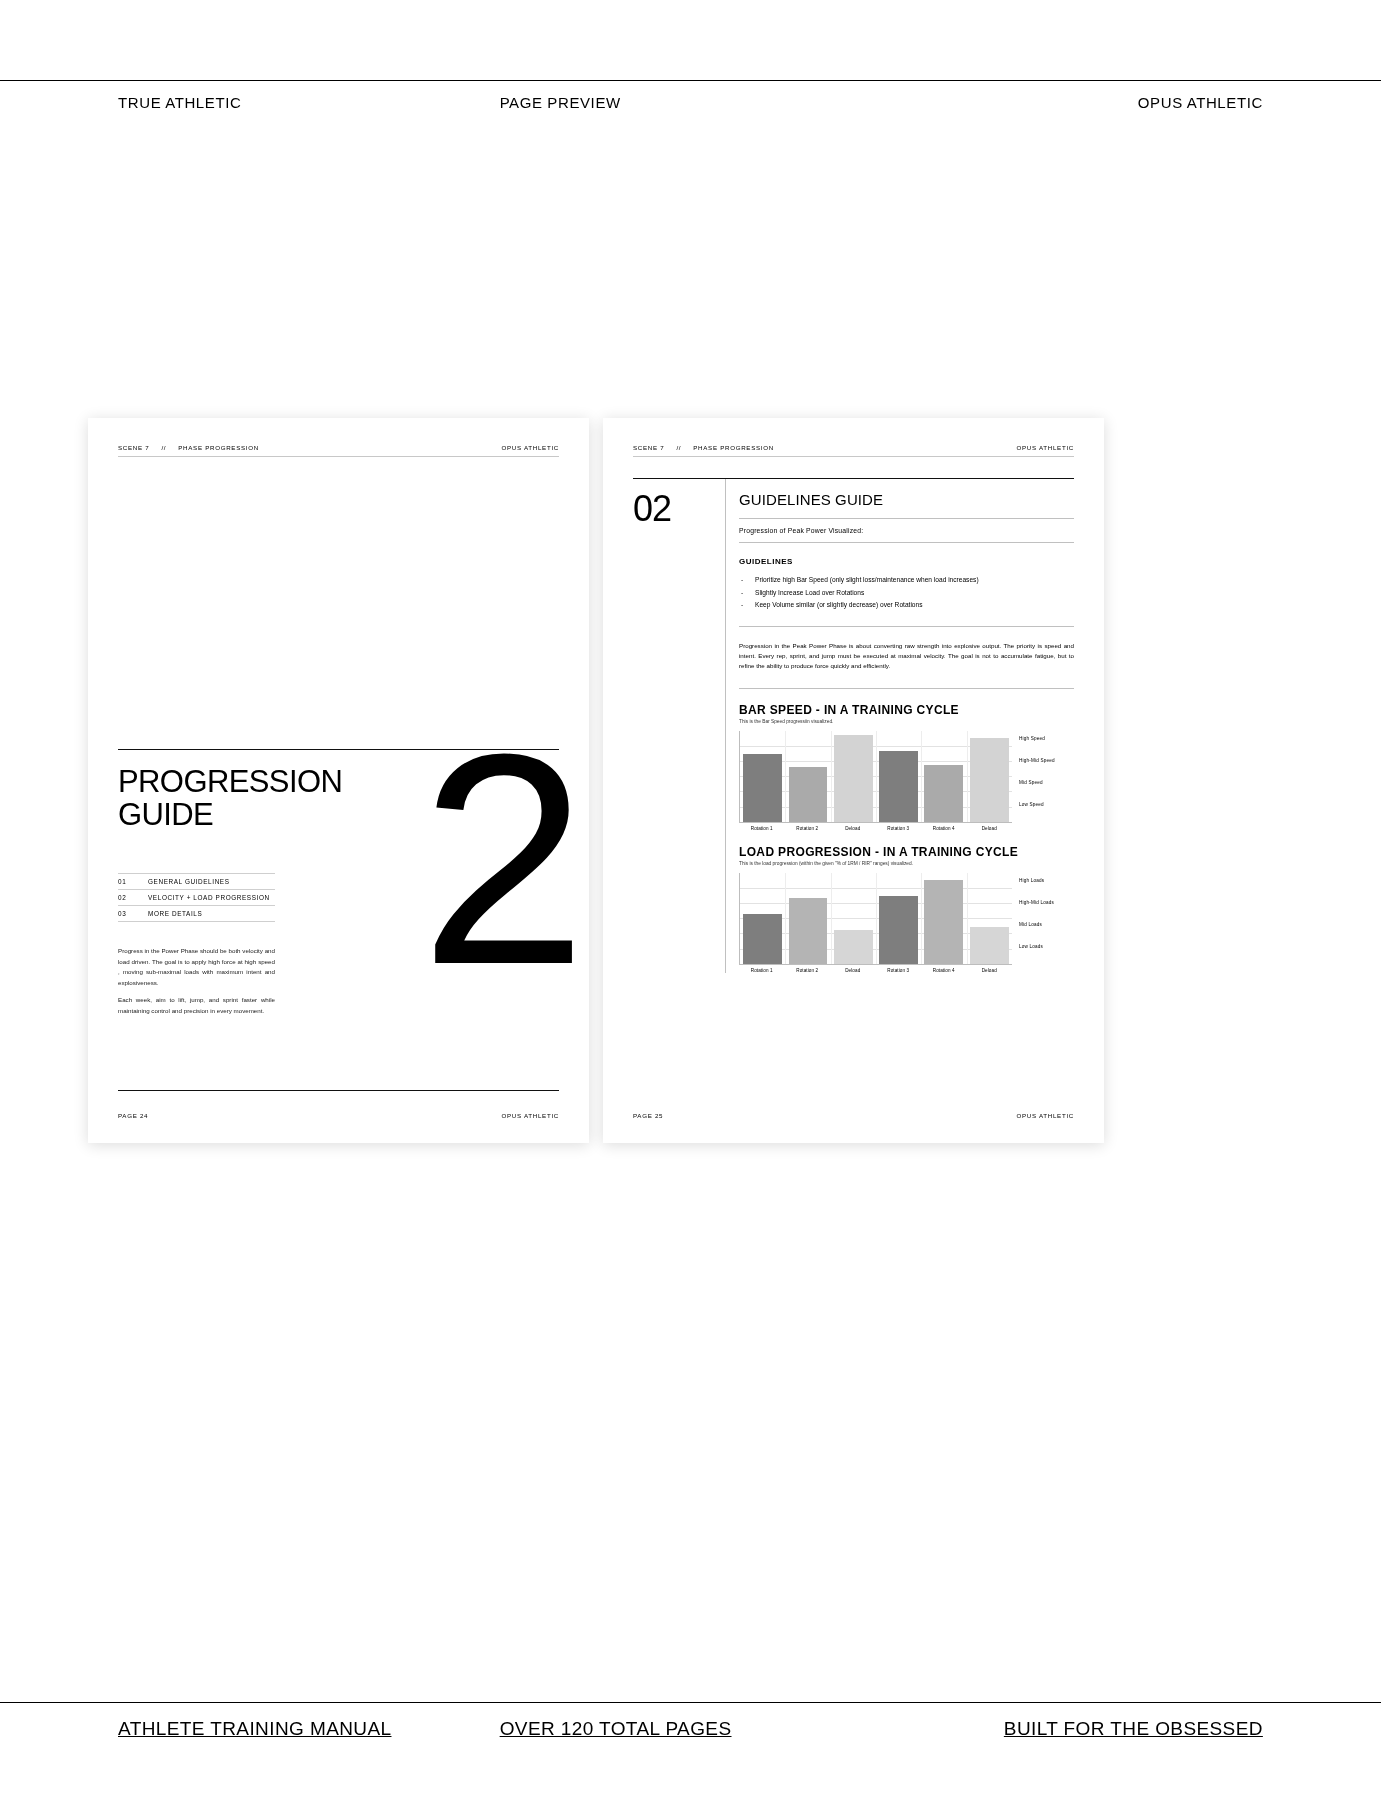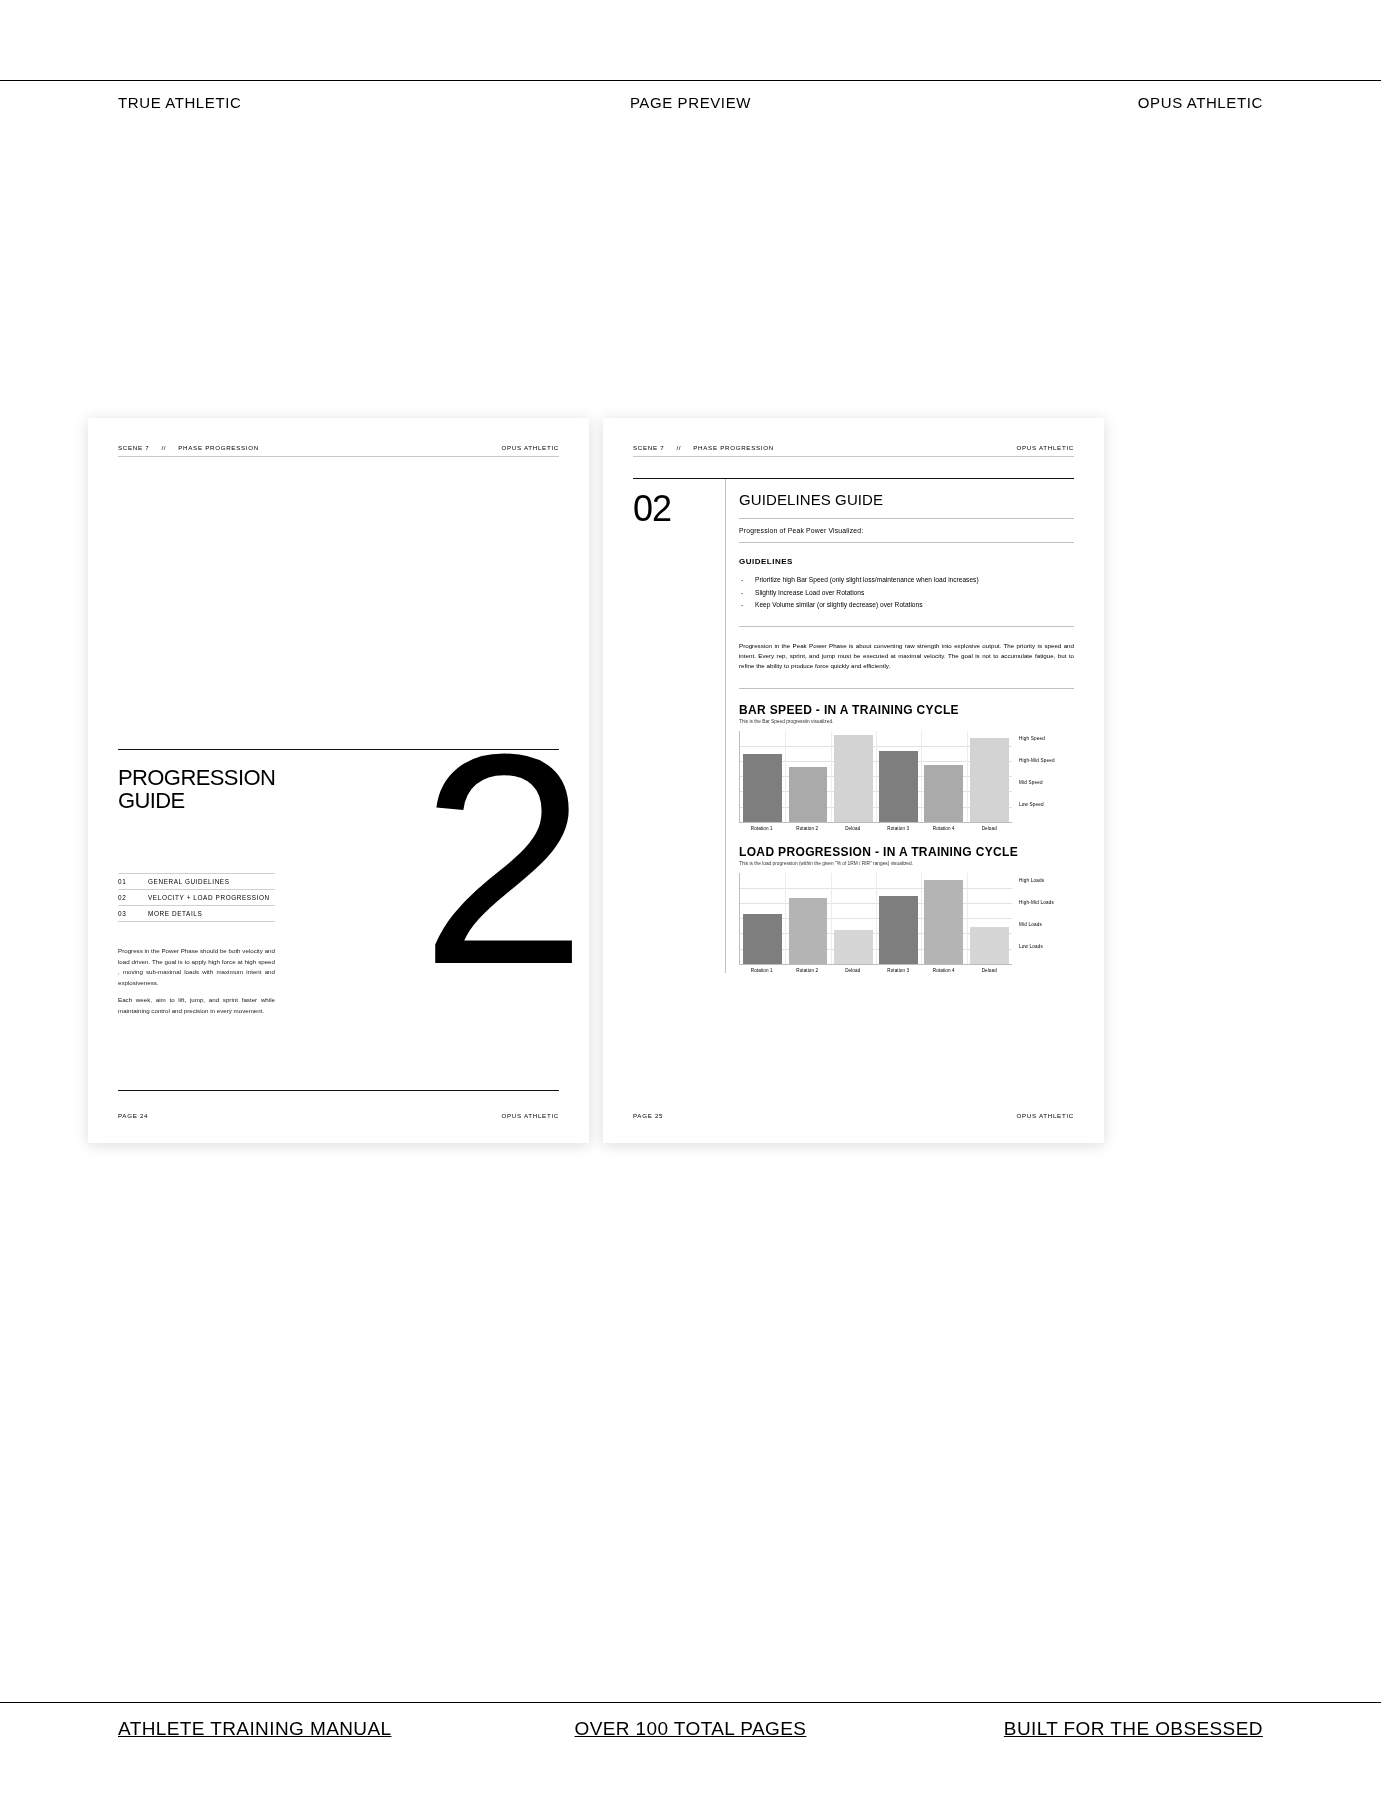--- a/index.html
+++ b/index.html
@@ -30,21 +30,21 @@
 
   .frame-row {
     position: absolute;
     left: 0;
     width: 1381px;
     display: flex;
     align-items: center;
     padding: 0 118px;
   }
   .frame-row .left  { flex: 0 0 33.33%; text-align: left; }
-  .frame-row .mid   { flex: 0 0 33.33%; text-align: center; }
+  .frame-row .mid   { flex: 0 0 33.33%; text-align: left; }
   .frame-row .right { flex: 0 0 33.33%; text-align: right; }
 
   .frame-row.top-labels { top: 94px; }
   .frame-row.top-labels .left,
   .frame-row.top-labels .mid,
   .frame-row.top-labels .right {
     font-size: 15px;
     letter-spacing: 0.6px;
   }
   .frame-row.bottom-labels { top: 1718px; text-decoration: underline; }
@@ -111,21 +111,21 @@
     position: absolute;
     left: 30px; right: 30px;
     bottom: 52px;
     height: 1px;
     background: #111;
   }
   .cover-title {
     position: absolute;
     left: 30px;
     top: 348px;
-    font-size: 22px;
+    font-size: 31px;
     line-height: 1.06;
     letter-spacing: -0.6px;
     font-weight: 400;
     max-width: 260px;
   }
   .toc {
     position: absolute;
     left: 30px;
     top: 455px;
     width: 157px;
@@ -316,21 +316,21 @@
   <div class="frame-rule bottom"></div>
 
   <div class="frame-row top-labels">
     <div class="left">TRUE ATHLETIC</div>
     <div class="mid">PAGE PREVIEW</div>
     <div class="right">OPUS ATHLETIC</div>
   </div>
 
   <div class="frame-row bottom-labels">
     <div class="left">ATHLETE TRAINING MANUAL</div>
-    <div class="mid">OVER 100 TOTAL PAGES</div>
+    <div class="mid">OVER 120 TOTAL PAGES</div>
     <div class="right">BUILT FOR THE OBSESSED</div>
   </div>
 
   <div class="spread">
 
     <div class="sheet">
 
       <div class="sheet-head">
         <div class="scene">
           <span>SCENE 7</span>

